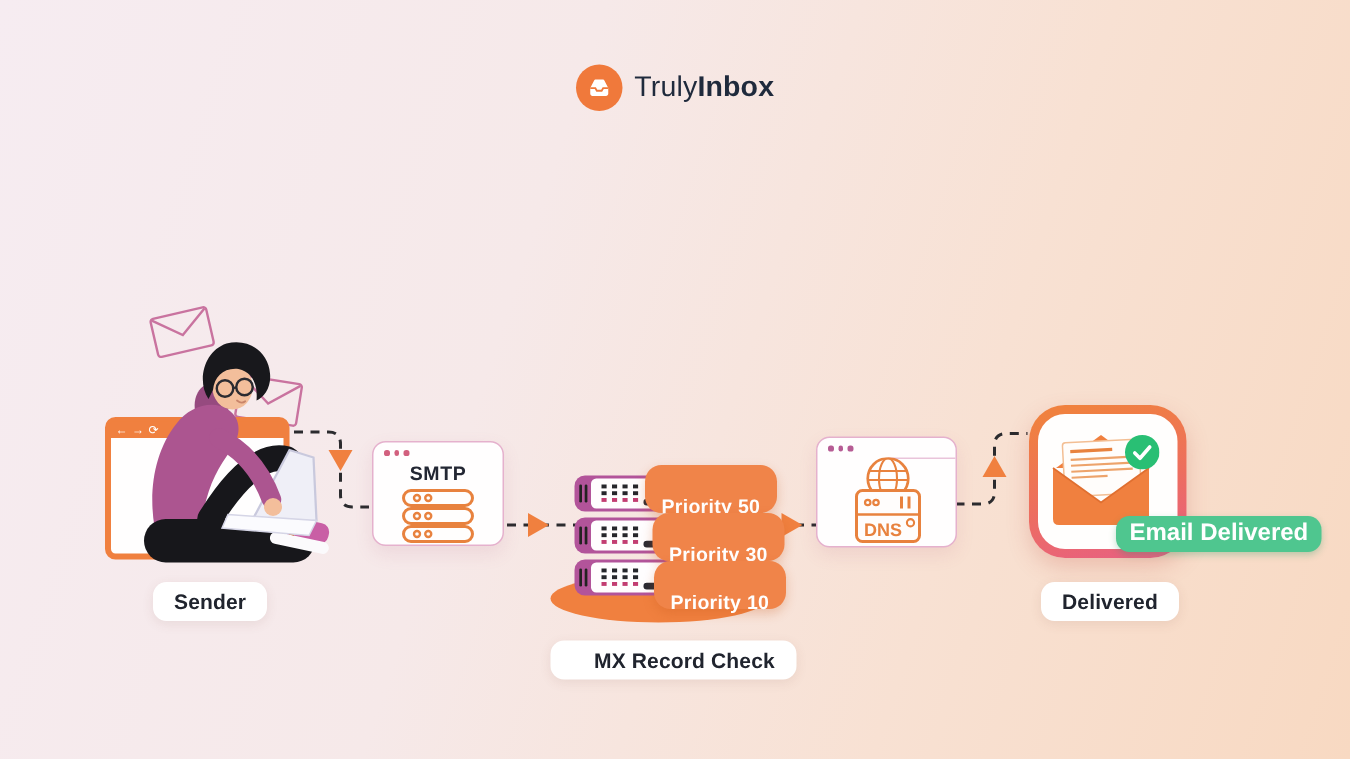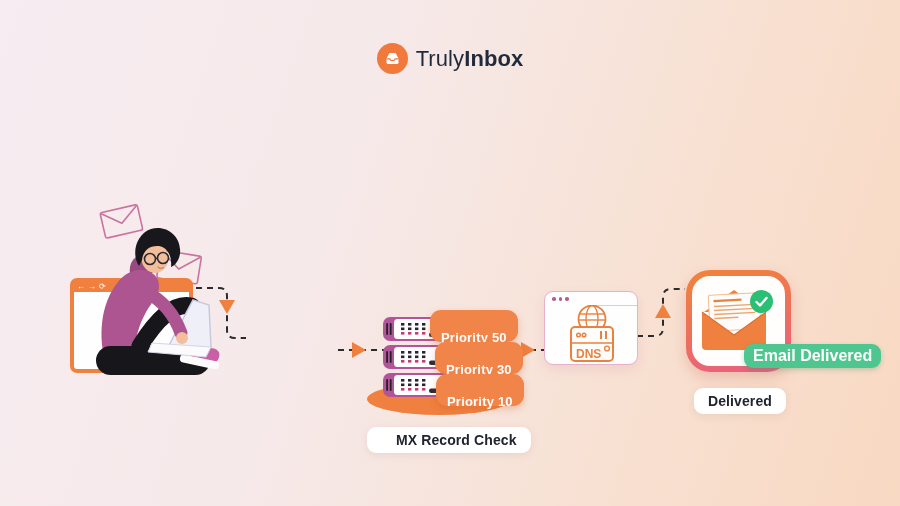--- a/index.html
+++ b/index.html
@@ -4,21 +4,21 @@
 <style>
   * { margin:0; padding:0; box-sizing:border-box; }
   body { font-family:"Liberation Sans", sans-serif; }
   #canvas {
     position:relative; width:900px; height:506px; overflow:hidden;
     background:linear-gradient(108deg,#F6ECF1 0%, #F6E9E9 38%, #F8E1D3 70%, #F8D9C2 100%);
   }
   
   .logo { position:absolute; top:43px; left:0; right:0; display:flex; justify-content:center; align-items:center; gap:8px; z-index:4; }
   .logo-icon { width:31px; height:31px; border-radius:50%; background:#F0793B; display:flex; align-items:center; justify-content:center; flex:0 0 auto; }
-  .logo-text { font-size:22px; color:#1F2A3C; letter-spacing:0.1px; }
+  .logo-text { font-size:19px; color:#1F2A3C; letter-spacing:0.1px; }
   .logo-prefix { font-weight:500; }
   .logo-suffix { font-weight:800; }
   
   .title {
     position:absolute; top:126px; width:100%; text-align:center; z-index:4;
     font-size:46px; font-weight:800; letter-spacing:-0.5px;
     background:linear-gradient(90deg,#E8834E 8%, #DC7058 48%, #BA5F87 92%);
     -webkit-background-clip:text; background-clip:text; color:transparent;
   }
   
@@ -121,20 +121,39 @@
     <path d="M86,80 C102,88 114,102 121,121" fill="none" stroke="#AC5590" stroke-width="13" stroke-linecap="round"></path>
     <circle cx="122" cy="126" r="6" fill="#F3BE9B"></circle>
     <ellipse cx="95" cy="46" rx="13.5" ry="15" fill="#F3BE9B"></ellipse>
     <path d="M79,54 C71,42 76,22 91,17 C106,13 119,23 120,37 C121,46 116,53 111,55 C112,44 108,36 99,34 C89,33 83,39 82,48 Z" fill="#18181C"></path>
     <circle cx="90" cy="47" r="5.5" fill="none" stroke="#2B2B31" stroke-width="1.6"></circle>
     <circle cx="103" cy="46" r="5.5" fill="none" stroke="#2B2B31" stroke-width="1.6"></circle>
     <line x1="95.3" y1="46.6" x2="97.7" y2="46.4" stroke="#2B2B31" stroke-width="1.4"></line>
     <path d="M98,55 q3,2.5 5.5,0.5" fill="none" stroke="#C8846A" stroke-width="1.2" stroke-linecap="round"></path>
   </svg>
 
+  <div class="mini-card smtp-card">
+    <div class="card-dots">
+        <i></i>
+        <i></i>
+        <i></i>
+      </div>
+    <div class="smtp-title">SMTP</div>
+    <svg width="48" height="37" viewBox="0 0 48 37" style="margin-top:3px">
+      <rect x="1" y="1" width="46" height="10" rx="5" fill="#FFFEFD" stroke="#E8823E" stroke-width="2"></rect>
+      <rect x="1" y="13" width="46" height="10" rx="5" fill="#FFFEFD" stroke="#E8823E" stroke-width="2"></rect>
+      <rect x="1" y="25" width="46" height="10" rx="5" fill="#FFFEFD" stroke="#E8823E" stroke-width="2"></rect>
+      <circle cx="10" cy="6" r="2" fill="none" stroke="#E8823E" stroke-width="1.6"></circle>
+        <circle cx="17.5" cy="6" r="2" fill="none" stroke="#E8823E" stroke-width="1.6"></circle>
+      <circle cx="10" cy="18" r="2" fill="none" stroke="#E8823E" stroke-width="1.6"></circle>
+        <circle cx="17.5" cy="18" r="2" fill="none" stroke="#E8823E" stroke-width="1.6"></circle>
+      <circle cx="10" cy="30" r="2" fill="none" stroke="#E8823E" stroke-width="1.6"></circle>
+        <circle cx="17.5" cy="30" r="2" fill="none" stroke="#E8823E" stroke-width="1.6"></circle>
+    </svg>
+  </div>
 
   <svg class="mx-stack" width="150" height="112" viewBox="0 0 150 112">
     <ellipse cx="76" cy="93" rx="72" ry="16" fill="#F0803F"></ellipse>
     <g transform="translate(0,11)">
       <rect x="20" y="0" width="74" height="24" rx="7" fill="#B2549A"></rect>
         <rect x="31" y="2" width="61" height="20" rx="3.5" fill="#FFFDFE"></rect>
       <rect x="23.2" y="6" width="1.8" height="12" rx="0.9" fill="#222"></rect>
         <rect x="26.8" y="6" width="1.8" height="12" rx="0.9" fill="#222"></rect>
       <g fill="#26262B">
           <rect x="38" y="6" width="3.4" height="2.6"></rect>
@@ -246,16 +265,17 @@
         <polyline points="4,24 36,47 68,24" fill="none" stroke="#E06F30" stroke-width="1.2"></polyline>
       </svg>
       <svg class="check-badge" width="23" height="23" viewBox="0 0 23 23">
         <circle cx="11.5" cy="11.5" r="11.5" fill="#29BF74"></circle>
         <polyline points="6.5,12 10,15.5 16.5,8" fill="none" stroke="#fff" stroke-width="2.4" stroke-linecap="round" stroke-linejoin="round"></polyline>
       </svg>
     </div>
   </div>
   <div class="email-delivered-badge">Email Delivered</div>
 
+  <div class="flow-label sender-label">Sender</div>
   <div class="flow-label mx-label">MX Record Check</div>
   <div class="flow-label delivered-label">Delivered</div>
 
 </div>
 
 </body></html>

